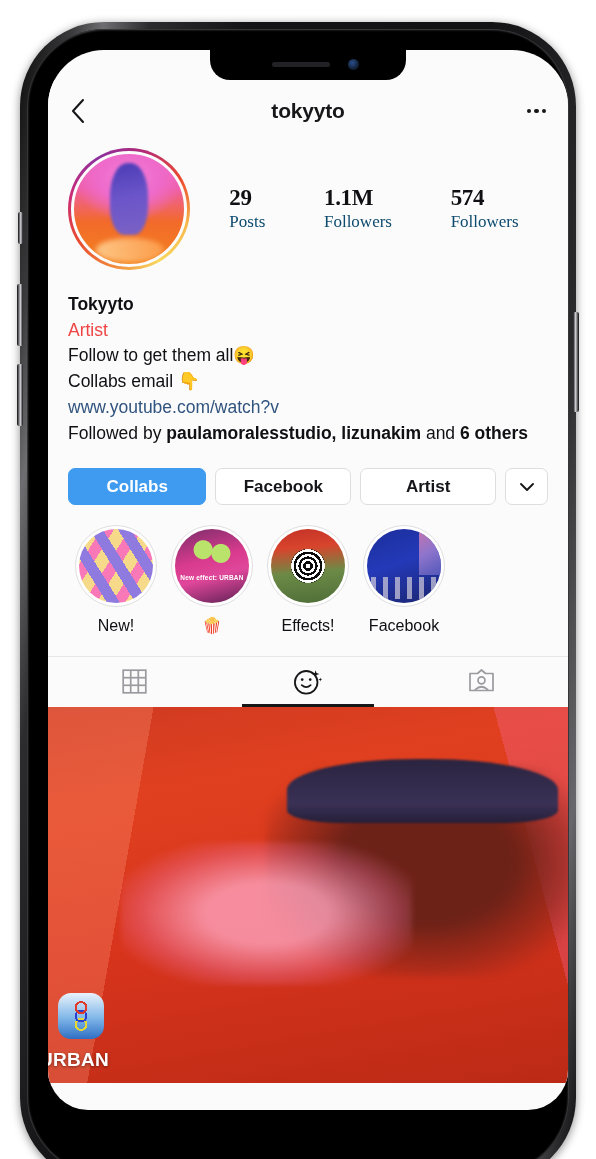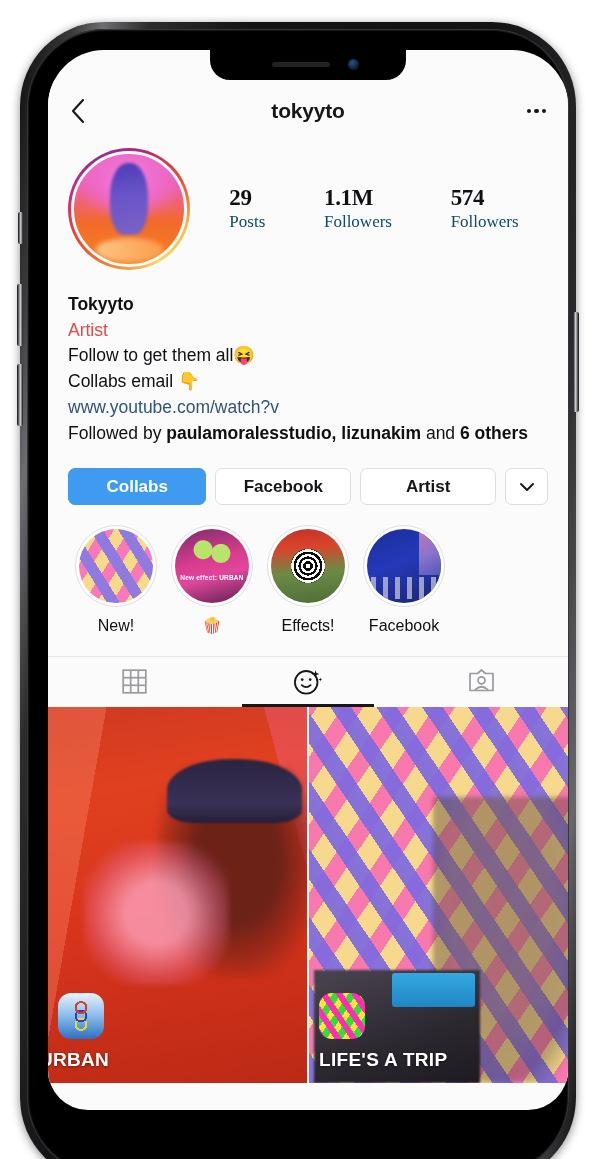--- a/index.html
+++ b/index.html
@@ -590,22 +590,15 @@
 
   <div id="media-grid">
     <div class="media-tile" id="tile-left">
       <div class="blur-face"></div>
       <div class="cap"></div>
       <div class="hand"></div>
       <div class="effect-badge" id="badge-left"></div>
       <div class="effect-title" id="title-left">URBAN</div>
     </div>
 
-    <div class="media-tile" id="tile-right">
-      <div class="person"></div>
-      <div class="bag"></div>
-      <div class="blue-box"></div>
-      <div class="effect-badge" id="badge-right"></div>
-      <div class="effect-title" id="title-right">LIFE'S A TRIP</div>
-    </div>
   </div>
 
 </div>
 
 </body></html>

